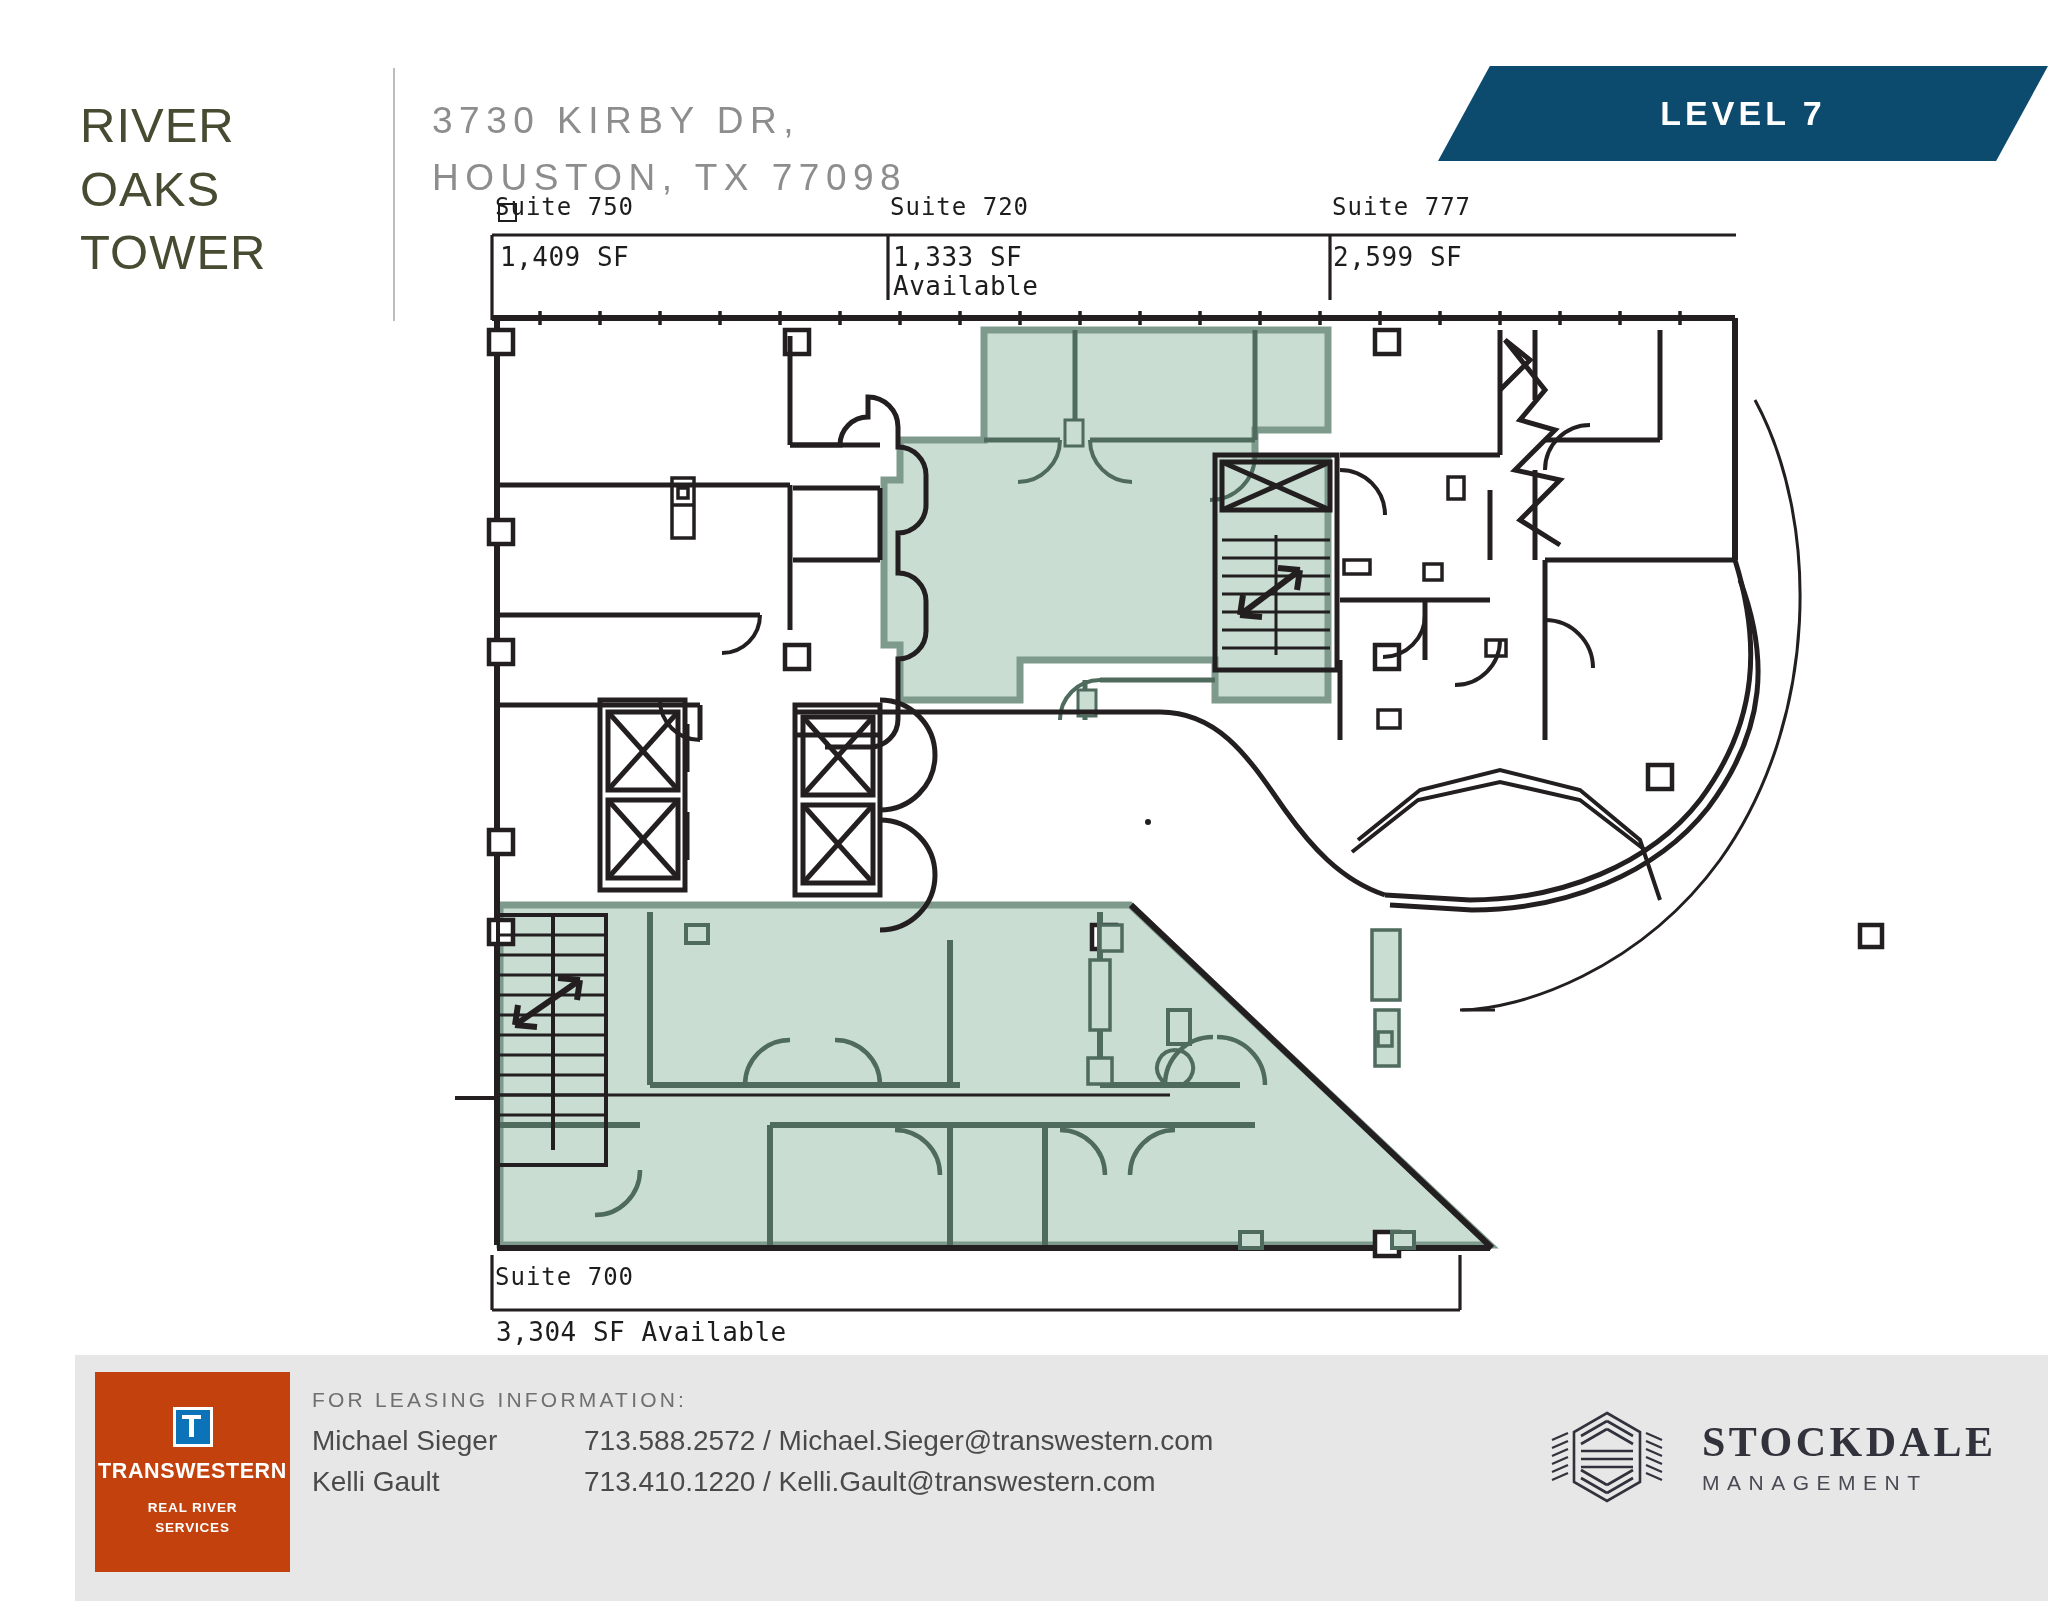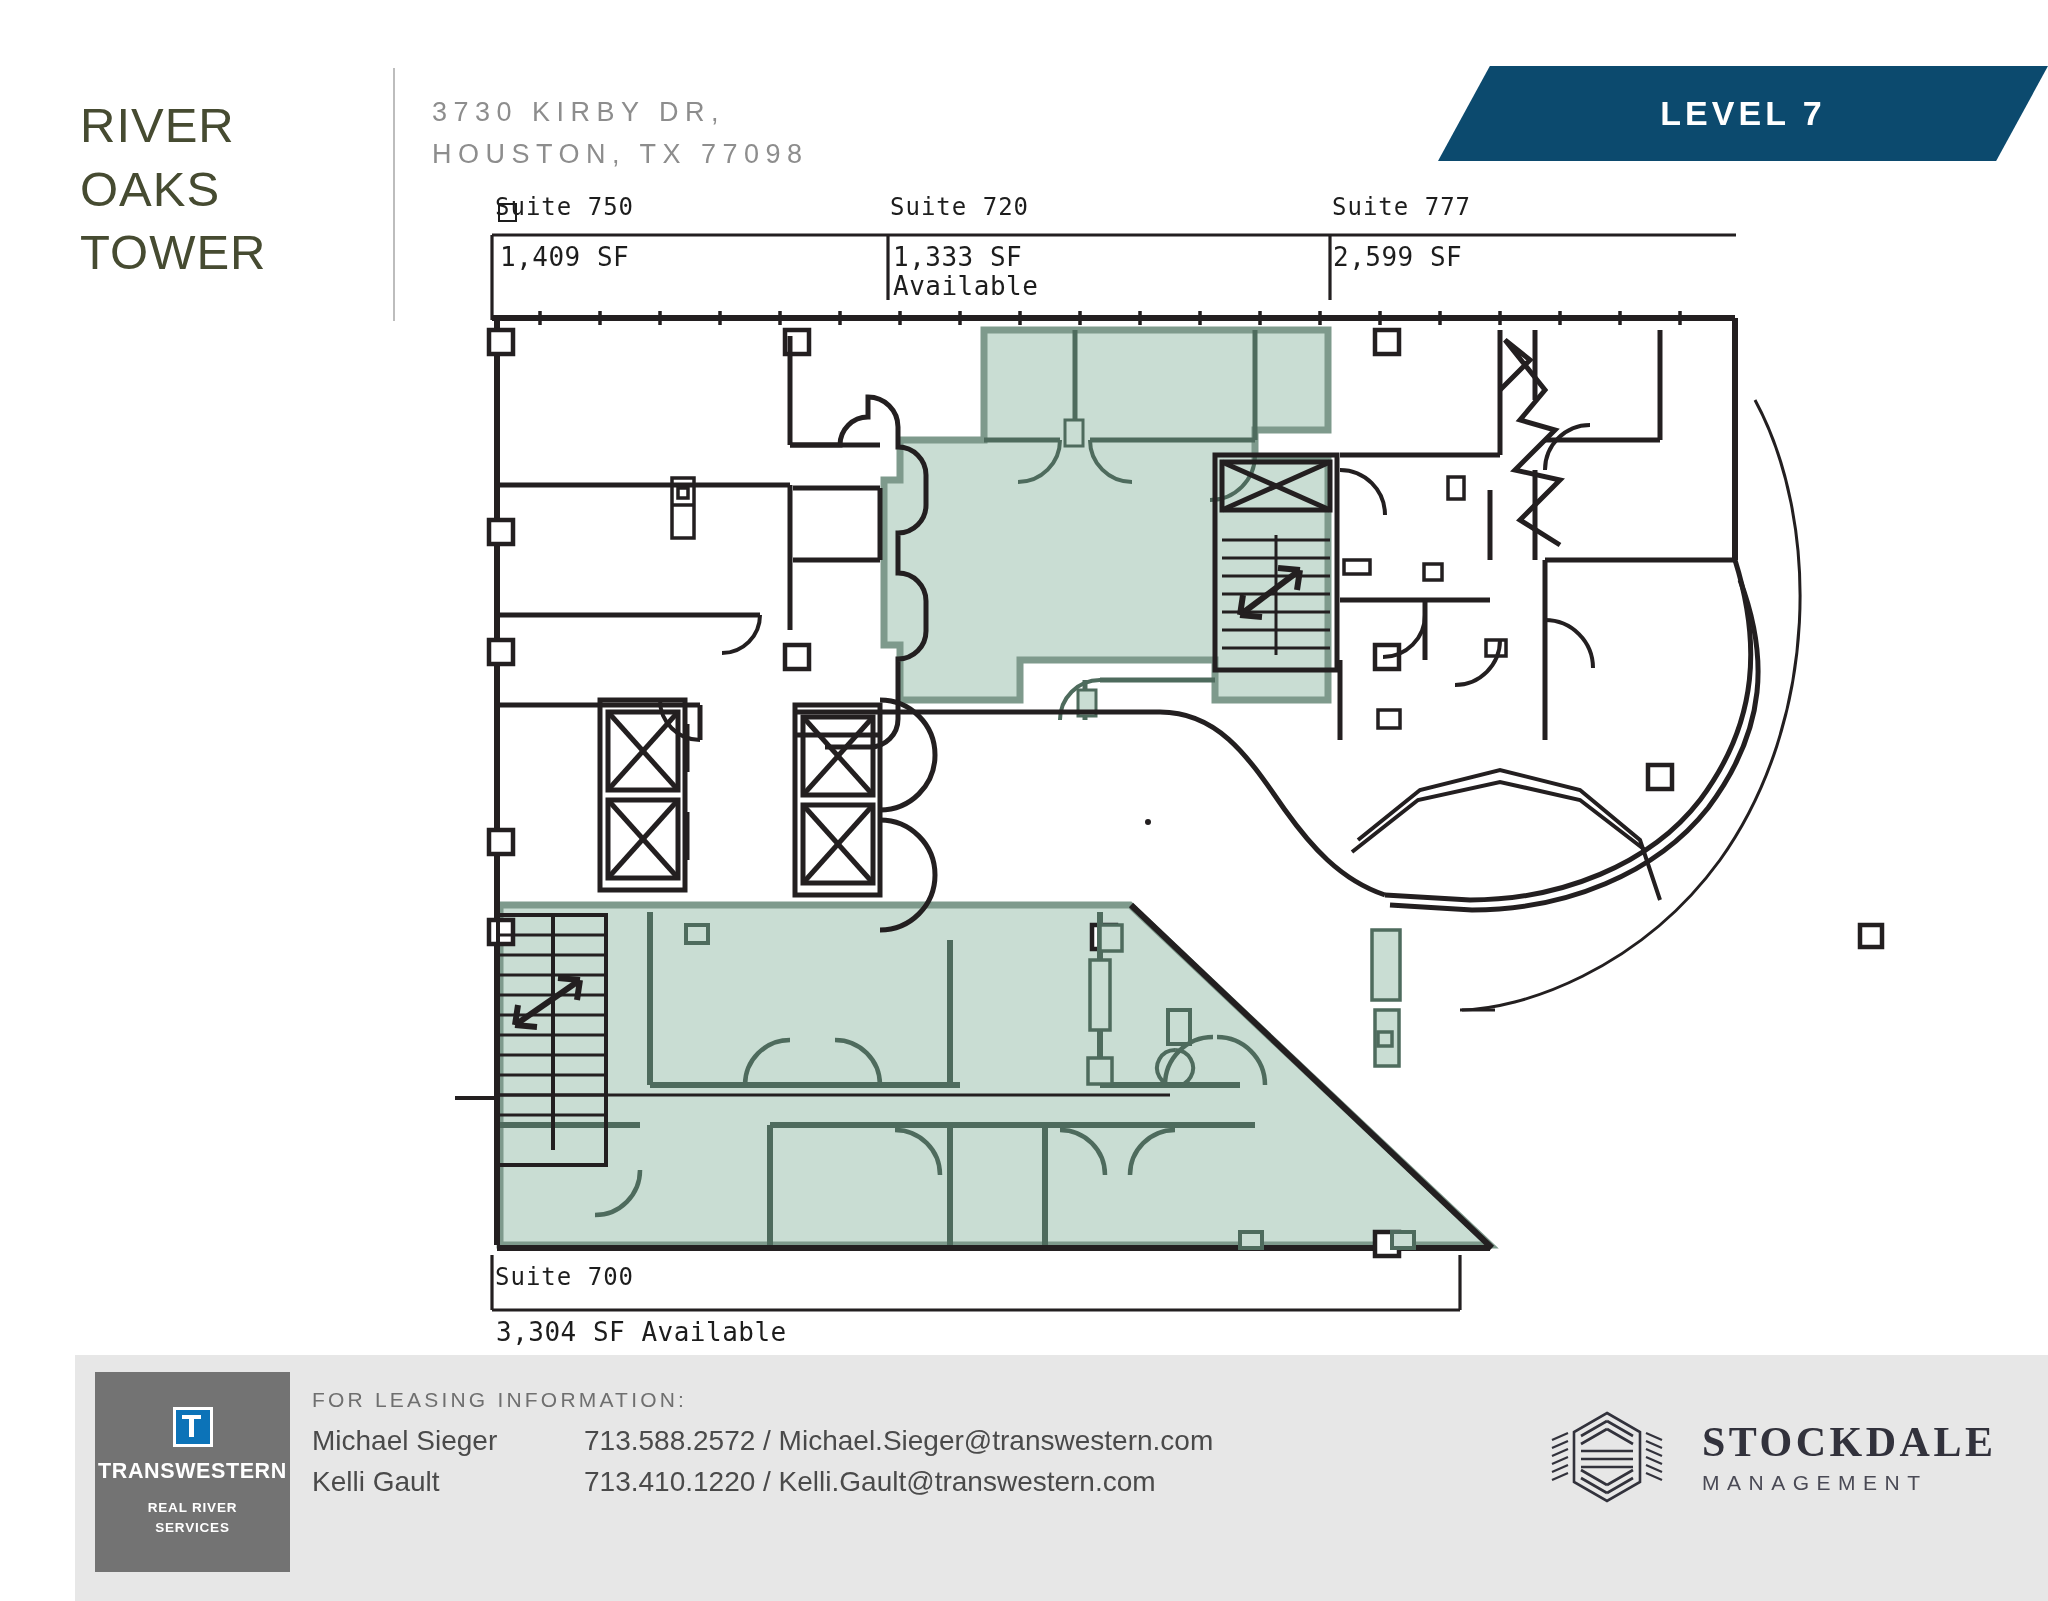--- a/index.html
+++ b/index.html
@@ -9,21 +9,21 @@
   
   #header{position:absolute;left:0;top:6px;width:2048px;height:330px;}
 
   #building-title{position:absolute;left:80px;top:88px;width:290px;
       font-size:49px;line-height:1.30;font-weight:400;letter-spacing:1px;
       color:#464b31;font-family:"Liberation Sans",sans-serif;}
   #building-title div{white-space:nowrap;}
 
   #title-rule{position:absolute;left:393px;top:62px;width:2px;height:253px;background:#bdbdbd;}
 
-  #address{position:absolute;left:432px;top:86px;font-size:27px;line-height:1.55;
+  #address{position:absolute;left:432px;top:86px;font-size:37px;line-height:1.55;
       letter-spacing:6.5px;color:#8d8d8d;font-weight:400;}
 
   #level-badge{position:absolute;right:0px;top:60px;width:610px;height:95px;
       background:#0c4a6e;
       clip-path:polygon(8.5% 0%, 100% 0%, 91.5% 100%, 0% 100%);
       display:flex;align-items:center;justify-content:center;}
   #level-badge span{color:#ffffff;font-size:34px;font-weight:700;letter-spacing:4px;}
 
   
   .suite-tag{position:absolute;font-family:"DejaVu Sans Mono",monospace;
@@ -46,21 +46,21 @@
   #sf700{left:496px;top:1318px;}
 
   
   #plan{position:absolute;left:0px;top:0px;width:2048px;height:1360px;}
 
   
   #footer{position:absolute;left:0;top:1355px;width:2048px;height:246px;
       background:#e7e7e7;}
   #footer-white-left{position:absolute;left:0;top:0;width:75px;height:246px;background:#fff;}
 
-  #tw-logo{position:absolute;left:95px;top:1372px;width:195px;height:200px;background:#737373;
+  #tw-logo{position:absolute;left:95px;top:1372px;width:195px;height:200px;background:#c2410c;
       display:flex;flex-direction:column;align-items:center;justify-content:center;}
   #tw-mark{width:34px;height:34px;border:3px solid #ffffff;background:#0c73b8;
       position:relative;margin-bottom:12px;}
   #tw-mark:before{content:"";position:absolute;left:13px;top:6px;width:5px;height:21px;background:#fff;}
   #tw-mark:after{content:"";position:absolute;left:6px;top:5px;width:19px;height:4px;background:#fff;}
   #tw-name{color:#fff;font-size:21.5px;font-weight:700;letter-spacing:0.6px;}
   #tw-sub{color:#fff;font-size:13.5px;font-weight:700;letter-spacing:0.8px;
       text-align:center;line-height:1.45;margin-top:14px;}
 
   #leasing-head{position:absolute;left:312px;top:1388px;font-size:21px;

